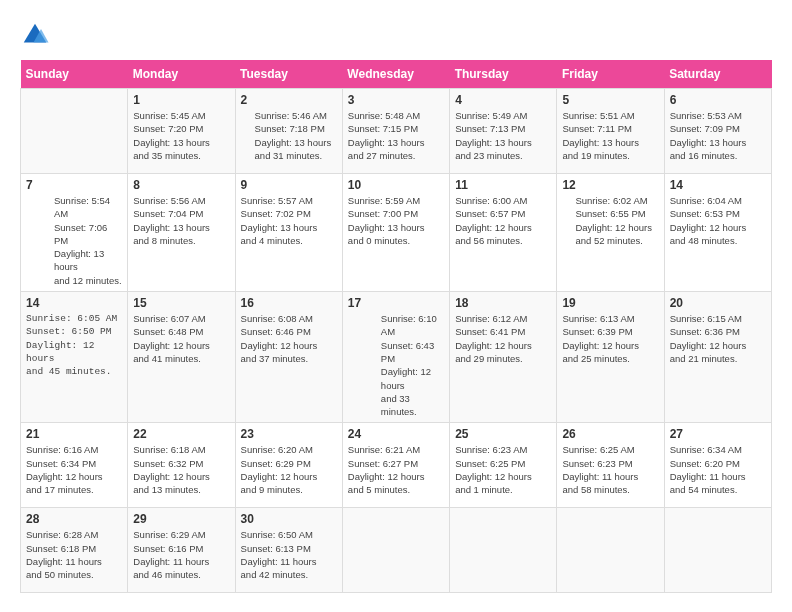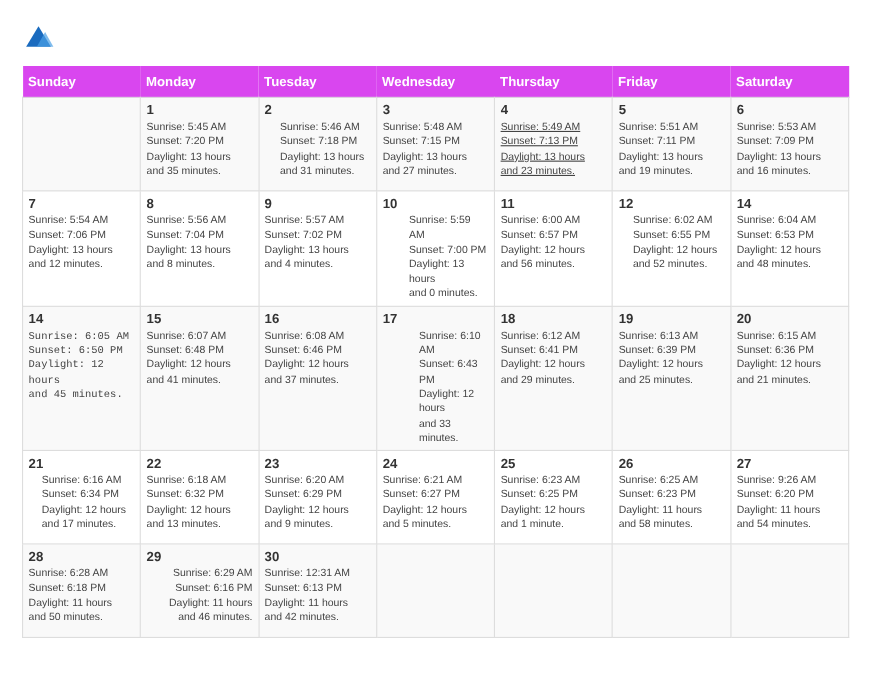--- a/index.html
+++ b/index.html
@@ -43,21 +43,21 @@
     .location {
       font-size: 14px;
       color: #555;
     }
     table {
       width: 100%;
       border-collapse: collapse;
       font-size: 11px;
     }
     thead tr th {
-      background-color: #d946ef;
+      background-color: #ec4899;
       color: #fff;
       padding: 7px 5px;
       text-align: left;
       font-size: 12px;
       font-weight: bold;
     }
     tbody tr td {
       border: 1px solid #ddd;
       vertical-align: top;
       padding: 4px 5px;
@@ -134,21 +134,21 @@
         </td>
         <td>
           <span class="day-num">3</span>
           <div class="day-info" style="white-space: pre-line;">Sunrise: 5:48 AM
 Sunset: 7:15 PM
 Daylight: 13 hours
 and 27 minutes.</div>
         </td>
         <td>
           <span class="day-num">4</span>
-          <div class="day-info" style="white-space: pre-line; text-decoration: underline;">Sunrise: 5:49 AM
+          <div class="day-info" style="white-space: pre-line;">Sunrise: 5:49 AM
 Sunset: 7:13 PM
 Daylight: 13 hours
 and 23 minutes.</div>
         </td>
         <td>
           <span class="day-num">5</span>
           <div class="day-info" style="white-space: pre-line;">Sunrise: 5:51 AM
 Sunset: 7:11 PM
 Daylight: 13 hours
 and 19 minutes.</div>
@@ -157,42 +157,42 @@
           <span class="day-num">6</span>
           <div class="day-info" style="white-space: pre-line;">Sunrise: 5:53 AM
 Sunset: 7:09 PM
 Daylight: 13 hours
 and 16 minutes.</div>
         </td>
       </tr>
       <tr>
         <td>
           <span class="day-num">7</span>
-          <div class="day-info" style="white-space: pre-line;">Sunrise: 5:54 AM
+          <div class="day-info" style="white-space: pre-line; margin-left: 28px;">Sunrise: 5:54 AM
 Sunset: 7:06 PM
 Daylight: 13 hours
 and 12 minutes.</div>
         </td>
         <td>
           <span class="day-num">8</span>
           <div class="day-info" style="white-space: pre-line;">Sunrise: 5:56 AM
 Sunset: 7:04 PM
 Daylight: 13 hours
 and 8 minutes.</div>
         </td>
         <td>
           <span class="day-num">9</span>
           <div class="day-info" style="white-space: pre-line;">Sunrise: 5:57 AM
 Sunset: 7:02 PM
 Daylight: 13 hours
 and 4 minutes.</div>
         </td>
         <td>
           <span class="day-num">10</span>
-          <div class="day-info" style="white-space: pre-line; margin-left: 24px;">Sunrise: 5:59 AM
+          <div class="day-info" style="white-space: pre-line;">Sunrise: 5:59 AM
 Sunset: 7:00 PM
 Daylight: 13 hours
 and 0 minutes.</div>
         </td>
         <td>
           <span class="day-num">11</span>
           <div class="day-info" style="white-space: pre-line;">Sunrise: 6:00 AM
 Sunset: 6:57 PM
 Daylight: 12 hours
 and 56 minutes.</div>
@@ -259,21 +259,21 @@
           <span class="day-num">20</span>
           <div class="day-info" style="white-space: pre-line;">Sunrise: 6:15 AM
 Sunset: 6:36 PM
 Daylight: 12 hours
 and 21 minutes.</div>
         </td>
       </tr>
       <tr>
         <td>
           <span class="day-num">21</span>
-          <div class="day-info" style="white-space: pre-line; margin-left: 12px;">Sunrise: 6:16 AM
+          <div class="day-info" style="white-space: pre-line;">Sunrise: 6:16 AM
 Sunset: 6:34 PM
 Daylight: 12 hours
 and 17 minutes.</div>
         </td>
         <td>
           <span class="day-num">22</span>
           <div class="day-info" style="white-space: pre-line;">Sunrise: 6:18 AM
 Sunset: 6:32 PM
 Daylight: 12 hours
 and 13 minutes.</div>
@@ -301,44 +301,44 @@
         </td>
         <td>
           <span class="day-num">26</span>
           <div class="day-info" style="white-space: pre-line;">Sunrise: 6:25 AM
 Sunset: 6:23 PM
 Daylight: 11 hours
 and 58 minutes.</div>
         </td>
         <td>
           <span class="day-num">27</span>
-          <div class="day-info" style="white-space: pre-line;">Sunrise: 9:26 AM
+          <div class="day-info" style="white-space: pre-line;">Sunrise: 6:34 AM
 Sunset: 6:20 PM
 Daylight: 11 hours
 and 54 minutes.</div>
         </td>
       </tr>
       <tr>
         <td>
           <span class="day-num">28</span>
           <div class="day-info" style="white-space: pre-line;">Sunrise: 6:28 AM
 Sunset: 6:18 PM
 Daylight: 11 hours
 and 50 minutes.</div>
         </td>
         <td>
           <span class="day-num">29</span>
-          <div class="day-info" style="white-space: pre-line; text-align: right;">Sunrise: 6:29 AM
+          <div class="day-info" style="white-space: pre-line;">Sunrise: 6:29 AM
 Sunset: 6:16 PM
 Daylight: 11 hours
 and 46 minutes.</div>
         </td>
         <td>
           <span class="day-num">30</span>
-          <div class="day-info" style="white-space: pre-line;">Sunrise: 12:31 AM
+          <div class="day-info" style="white-space: pre-line;">Sunrise: 6:50 AM
 Sunset: 6:13 PM
 Daylight: 11 hours
 and 42 minutes.</div>
         </td>
         <td></td>
         <td></td>
         <td></td>
         <td></td>
       </tr>
     </tbody>

